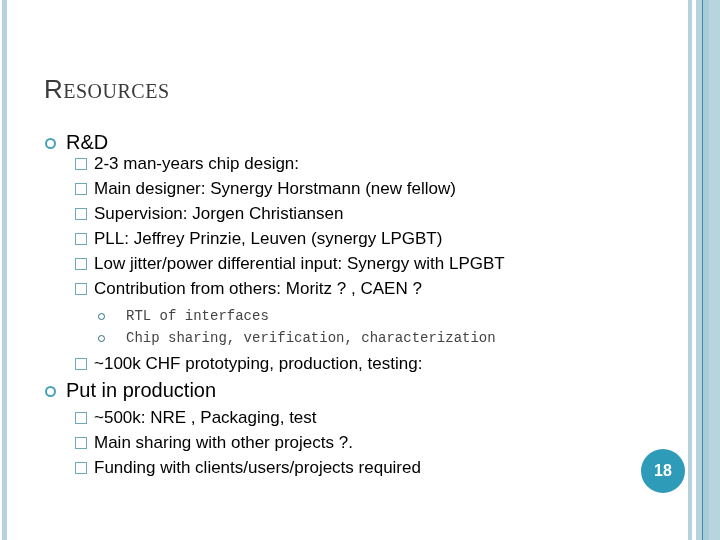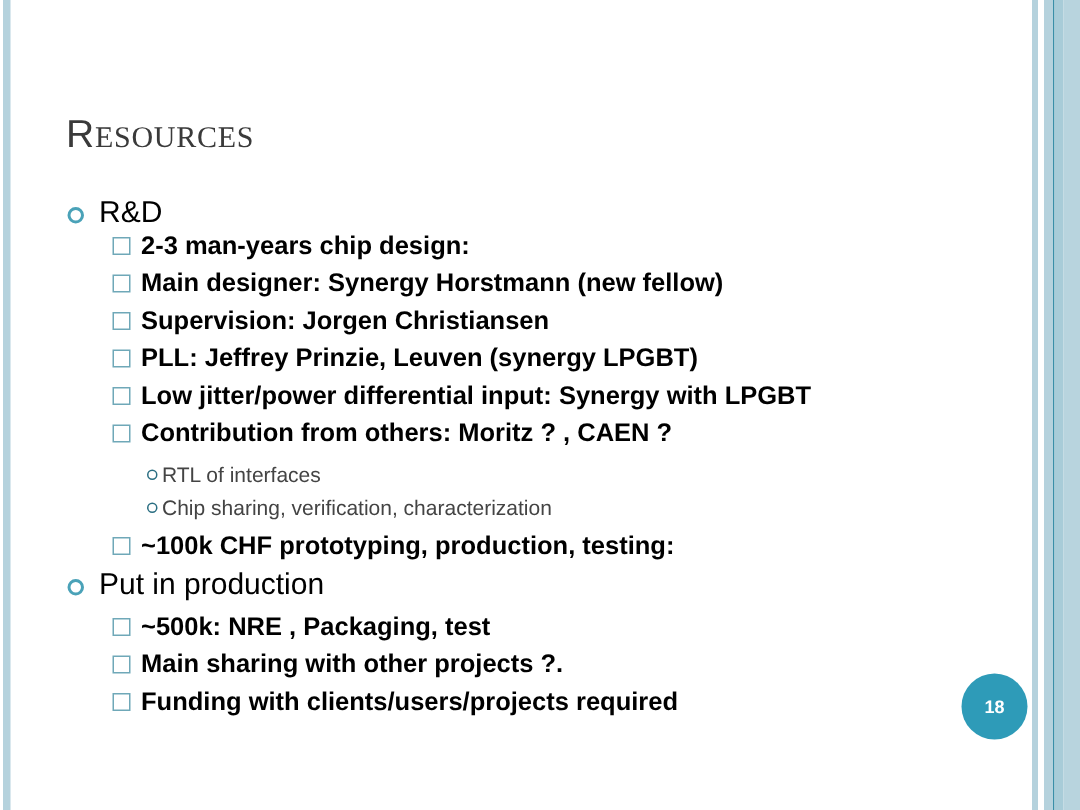--- a/index.html
+++ b/index.html
@@ -28,33 +28,33 @@
       position: absolute; left: 0; top: 7px; width: 7px; height: 7px;
       border: 2px solid #4aa2b8; border-radius: 50%;
     }
     .l1 .txt { position: absolute; left: 21px; white-space: nowrap; text-align: right; }
 
     .l2 { position: absolute; left: 75px; font-size: 17px; color: #000; white-space: nowrap; }
     .l2 .box {
       position: absolute; left: 0; top: 4px; width: 10px; height: 10px;
       border: 1px solid #6fa8b8; background: #fff;
     }
-    .l2 .txt { position: absolute; left: 19px; font-weight: bold; }
+    .l2 .txt { position: absolute; left: 19px; }
 
     .l3 { position: absolute; left: 98px; font-size: 14px; color: #444; white-space: nowrap; }
     .l3 .sdot {
       position: absolute; left: 0; top: 5px; width: 5px; height: 5px;
       border: 1.5px solid #2a6e82; border-radius: 50%;
     }
-    .l3 .txt { position: absolute; left: 10px; }
+    .l3 .txt { position: absolute; left: 28px; font-family: Liberation Mono, monospace; }
 
     .page-num {
       position: absolute; left: 641px; top: 449px; width: 44px; height: 44px;
       border-radius: 50%; background: #2e9bb8; color: #fff;
-      font-size: 12px; font-weight: bold; text-align: center; line-height: 44px;
+      font-size: 16px; font-weight: bold; text-align: center; line-height: 44px;
     }
   </style>
 </head>
 <body>
 
 <div class="bar left-bar"></div>
 <div class="bar r1"></div>
 <div class="bar r2"></div>
 <div class="bar r3"></div>
 <div class="bar r4"></div>

